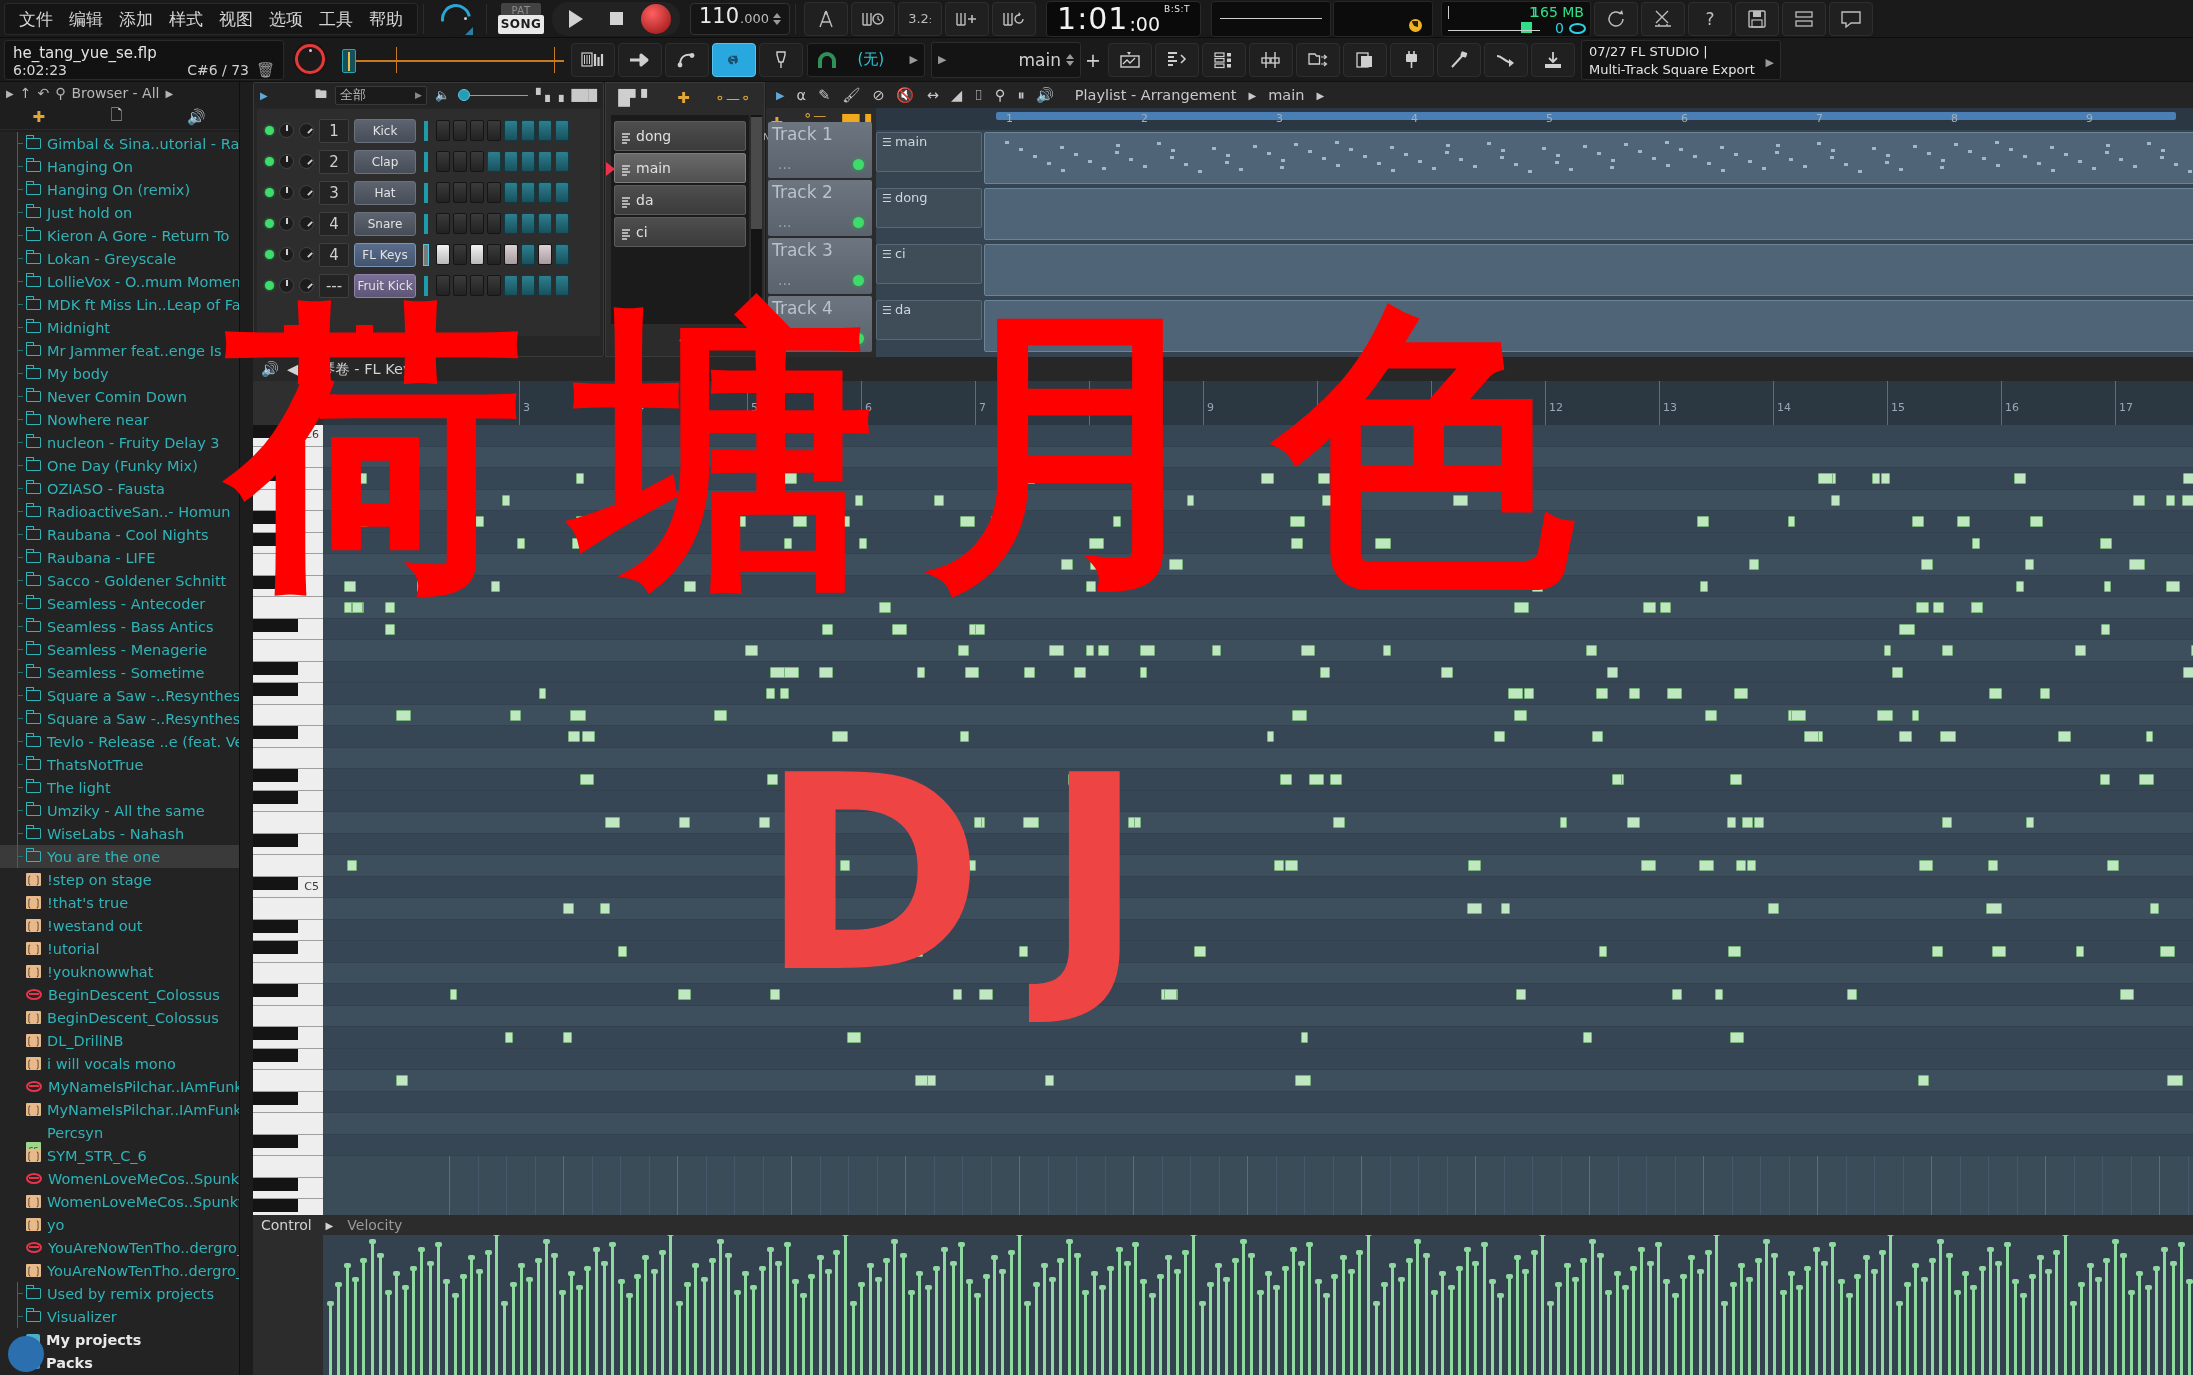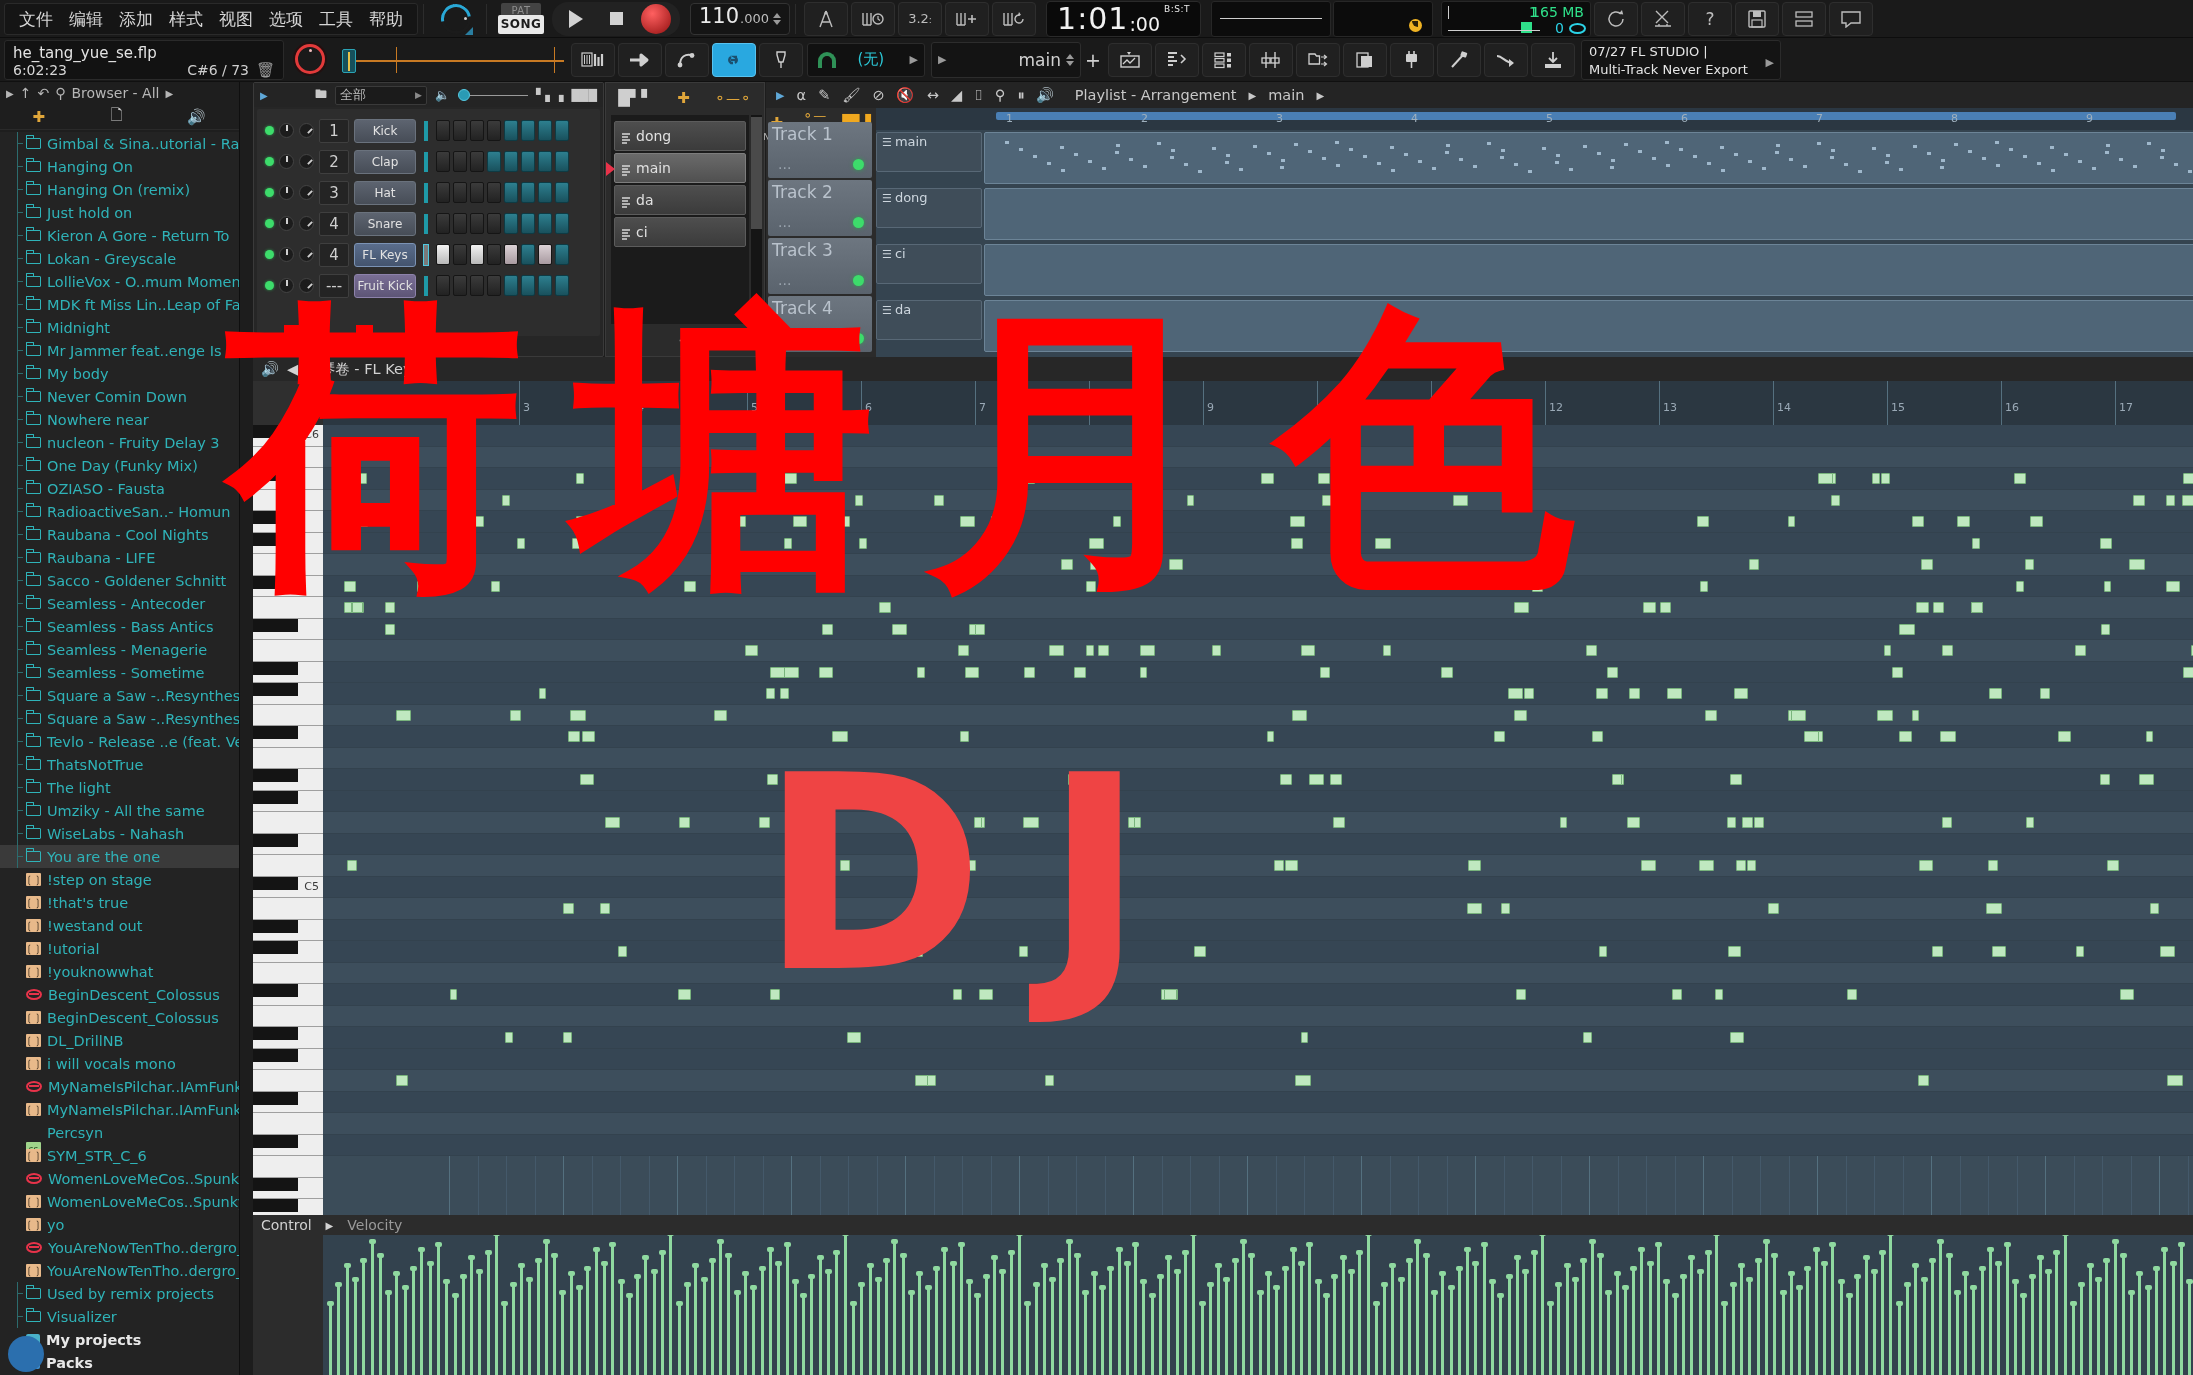--- a/index.html
+++ b/index.html
@@ -592,21 +592,21 @@
     </div>
     <div class="ico-btn">
       <svg width="22" height="20" viewBox="0 0 22 20">
           <path d="M11 2 v9 M7 8 l4 4 4 -4" stroke="#cfcfcf" fill="none" stroke-width="1.8"></path>
           <path d="M3 14 h16 v4 h-16z" fill="#cfcfcf"></path>
         </svg>
     </div>
 
     <div class="stems-box">
       <span class="st-l1">07/27  FL STUDIO |</span>
-      <span class="st-l2">Multi-Track Never Export</span>
+      <span class="st-l2">Multi-Track Square Export</span>
       <span class="st-arrow">▶</span>
     </div>
   </div>
 
   <div class="browser">
     <div class="br-head">
       <span style="font-size:10px;">▶</span>
       <span>↑</span>
       <span>↶</span>
       <span>⚲</span>

